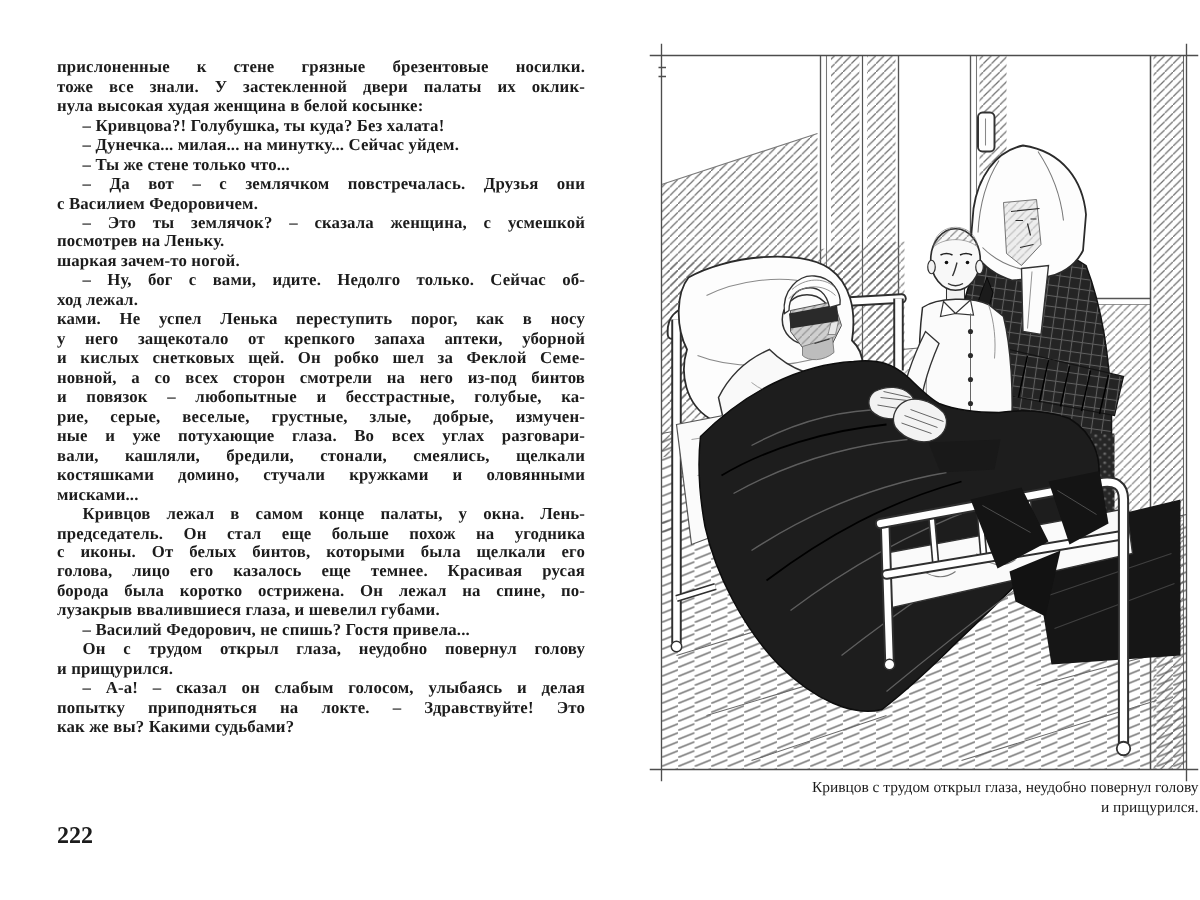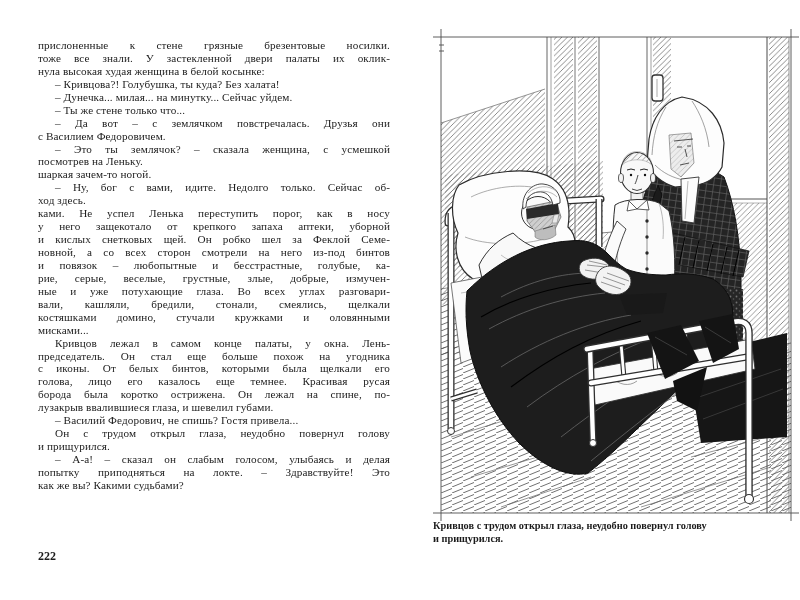--- a/index.html
+++ b/index.html
@@ -3,53 +3,53 @@
 <meta charset="utf-8">
 <style>
   html,body{margin:0;padding:0;}
   body{
     width:800px;height:600px;background:#ffffff;position:relative;
     font-family:"Liberation Serif", serif;color:#1c1c1c;overflow:hidden;
   }
   
   .text-col{
     position:absolute;left:38px;top:39px;width:352px;
-    font-size:11.2px;font-weight:normal;line-height:12.95px;
+    font-size:11.2px;font-weight:bold;line-height:12.95px;
     letter-spacing:.1px;color:#1c1c1c;
   }
   .line{text-align:justify;text-align-last:justify;white-space:nowrap;height:12.95px;overflow:visible;}
   .line.last{text-align-last:left;white-space:normal;}
   .line.ind{text-indent:17px;}
   .page-number{
-    position:absolute;left:38px;top:549px;font-size:12px;font-weight:bold;color:#1c1c1c;text-align:center;
+    position:absolute;left:38px;top:549px;font-size:16px;font-weight:bold;color:#1c1c1c;text-align:center;
   }
   
   .illus{position:absolute;left:433px;top:29px;width:366px;height:492px;}
   .caption{
     position:absolute;left:433px;top:519px;width:366px;
-    text-align:left;font-size:10.3px;font-weight:bold;line-height:13px;color:#1b1b1b;
+    text-align:right;font-size:10.3px;font-weight:normal;line-height:13px;color:#1b1b1b;
   }
 </style>
 </head>
 <body>
 
 <div class="text-col" id="text-col">
     <div class="line">прислоненные к стене грязные брезентовые носилки.</div>
     <div class="line">тоже все знали. У застекленной двери палаты их оклик-</div>
     <div class="line last">нула высокая худая женщина в белой косынке:</div>
     <div class="line last ind">– Кривцова?! Голубушка, ты куда? Без халата!</div>
     <div class="line last ind">– Дунечка... милая... на минутку... Сейчас уйдем.</div>
     <div class="line last ind">– Ты же стене только что...</div>
     <div class="line ind">– Да вот – с землячком повстречалась. Друзья они</div>
     <div class="line last">с Василием Федоровичем.</div>
     <div class="line ind">– Это ты землячок? – сказала женщина, с усмешкой</div>
     <div class="line last">посмотрев на Леньку.</div>
     <div class="line last">шаркая зачем-то ногой.</div>
     <div class="line ind">– Ну, бог с вами, идите. Недолго только. Сейчас об-</div>
-    <div class="line last">ход здесь.</div>
+    <div class="line last">ход лежал.</div>
     <div class="line">ками. Не успел Ленька переступить порог, как в носу</div>
     <div class="line">у него защекотало от крепкого запаха аптеки, уборной</div>
     <div class="line">и кислых снетковых щей. Он робко шел за Феклой Семе-</div>
     <div class="line">новной, а со всех сторон смотрели на него из-под бинтов</div>
     <div class="line">и повязок – любопытные и бесстрастные, голубые, ка-</div>
     <div class="line">рие, серые, веселые, грустные, злые, добрые, измучен-</div>
     <div class="line">ные и уже потухающие глаза. Во всех углах разговари-</div>
     <div class="line">вали, кашляли, бредили, стонали, смеялись, щелкали</div>
     <div class="line">костяшками домино, стучали кружками и оловянными</div>
     <div class="line last">мисками...</div>

